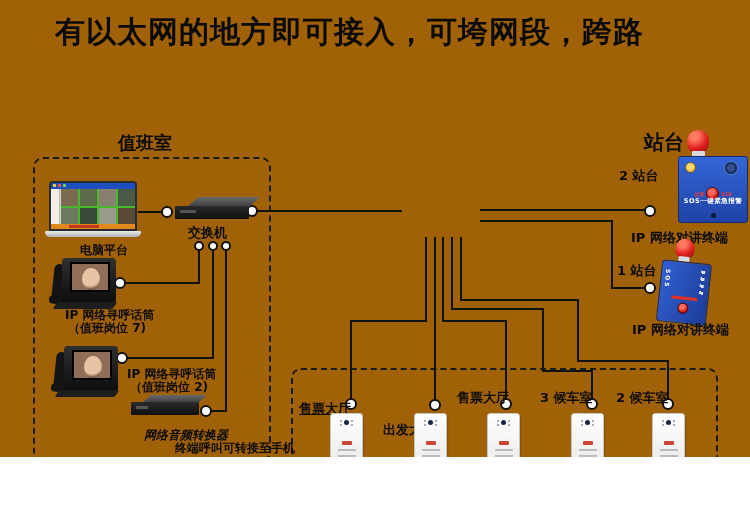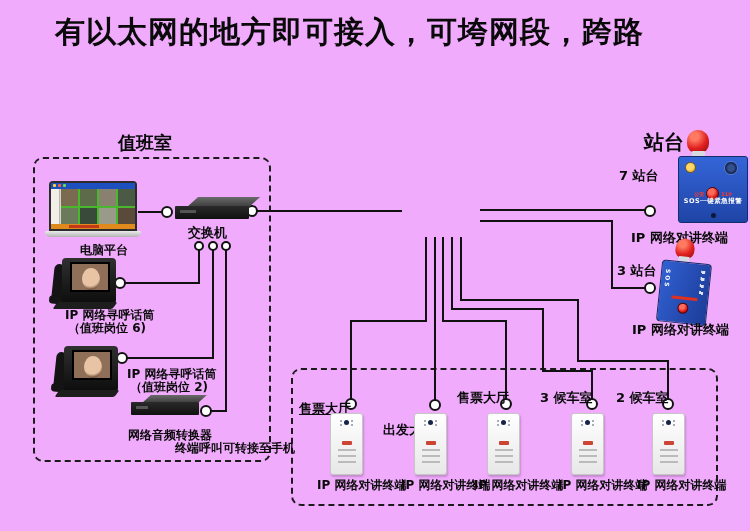--- a/index.html
+++ b/index.html
@@ -1,18 +1,18 @@
 <!DOCTYPE html>
 <html><head>
 <meta charset="utf-8">
 <style>
   * { margin:0; padding:0; box-sizing:border-box; }
   html,body { background:#ffffff; }
   body { font-family:"DejaVu Sans","Liberation Sans",sans-serif; }
-  #canvas { position:relative; width:750px; height:531px; background:#f0abfc; overflow:hidden; }
+  #canvas { position:relative; width:750px; height:457px; background:#a16207; overflow:hidden; }
 
   
   .title-line { position:absolute; left:55px; width:670px; font-size:30px; font-weight:800;
                 color:#0a0a0a; letter-spacing:1px; white-space:nowrap; }
 
   
   .dashed-box { position:absolute; border:2px dashed #1b1b1b; border-radius:10px; }
 
   
   .lbl { position:absolute; color:#0a0a0a; font-weight:700; white-space:nowrap; }
@@ -196,74 +196,74 @@
 
   <div class="phone" style="left:53px; top:256px;">
     <div class="ph-handset"></div>
     <div class="ph-body"></div>
     <div class="ph-screen">
         <div class="ph-face"></div>
       </div>
     <div class="ph-foot"></div>
   </div>
   <div class="lbl lbl-sm" style="left:49px; top:307px;">IP 网络寻呼话筒</div>
-  <div class="lbl lbl-sm" style="left:52px; top:320px;">（值班岗位 6)</div>
+  <div class="lbl lbl-sm" style="left:52px; top:320px;">（值班岗位 7)</div>
 
   <div class="phone" style="left:55px; top:344px;">
     <div class="ph-handset"></div>
     <div class="ph-body"></div>
     <div class="ph-screen">
         <div class="ph-face"></div>
       </div>
     <div class="ph-foot"></div>
   </div>
   <div class="lbl lbl-sm" style="left:111px; top:366px;">IP 网络寻呼话筒</div>
   <div class="lbl lbl-sm" style="left:114px; top:379px;">（值班岗位 2)</div>
 
   <div class="flatbox" style="left:131px; top:395px; width:74px; height:24px;">
     <div class="fb-top" style="left:11px; top:0; width:56px; height:8px;"></div>
     <div class="fb-front" style="left:0; top:7px; width:68px; height:13px;">
         <i style="width:12px"></i>
       </div>
   </div>
-  <div class="lbl lbl-sm" style="left:112px; top:427px;">网络音频转换器</div>
+  <div class="lbl lbl-sm" style="left:128px; top:427px;font-style:italic;">网络音频转换器</div>
   <div class="lbl lbl-sm" style="left:112px; top:440px;margin-left:47px;">终端呼叫可转接至手机</div>
 
 
   <div class="lbl" style="left:644px; top:129px; font-size:20px; font-weight:700;">站台</div>
 
   <div class="beacon" style="left:685px; top:130px;">
     <div class="b-dome"></div>
       <div class="b-base"></div>
   </div>
   <div class="st1-panel">
     <div class="st1-badge"></div>
     <div class="st1-spk"></div>
     <div class="st1-btnrow">
       <span class="st1-btntxt">公安</span><span class="st1-btn"></span><span class="st1-btntxt">110</span>
     </div>
     <div class="st1-sos">SOS一键紧急报警</div>
     <div class="st1-mic"></div>
   </div>
-  <div class="lbl lbl-md" style="left:619px; top:167px;">7 站台</div>
+  <div class="lbl lbl-md" style="left:619px; top:167px;">2 站台</div>
   <div class="lbl lbl-md" style="left:631px; top:229px;">IP 网络对讲终端</div>
 
   <div class="st2">
     <div class="beacon" style="left:16px; top:0;">
       <div class="b-dome" style="width:19px;height:20px;"></div>
         <div class="b-base" style="width:11px;"></div>
     </div>
     <div class="st2-panel">
       <div class="st2-vtext">SOS</div>
       <div class="st2-marks"></div>
       <div class="st2-redline"></div>
       <div class="st2-btn"></div>
     </div>
   </div>
-  <div class="lbl lbl-md" style="left:617px; top:262px;">3 站台</div>
+  <div class="lbl lbl-md" style="left:617px; top:262px;">1 站台</div>
   <div class="lbl lbl-md" style="left:632px; top:321px;">IP 网络对讲终端</div>
 
   <div class="lbl lbl-md" style="left:299px; top:400px;text-decoration:underline;">售票大厅</div>
   <div class="lbl lbl-md" style="left:383px; top:389px;margin-top:32px;">出发大厅</div>
   <div class="lbl lbl-md" style="left:457px; top:389px;">售票大厅</div>
   <div class="lbl lbl-md" style="left:540px; top:389px;">3 候车室</div>
   <div class="lbl lbl-md" style="left:616px; top:389px;">2 候车室</div>
 
   <div class="term" style="left:330px;">
     <div class="t-spk">

